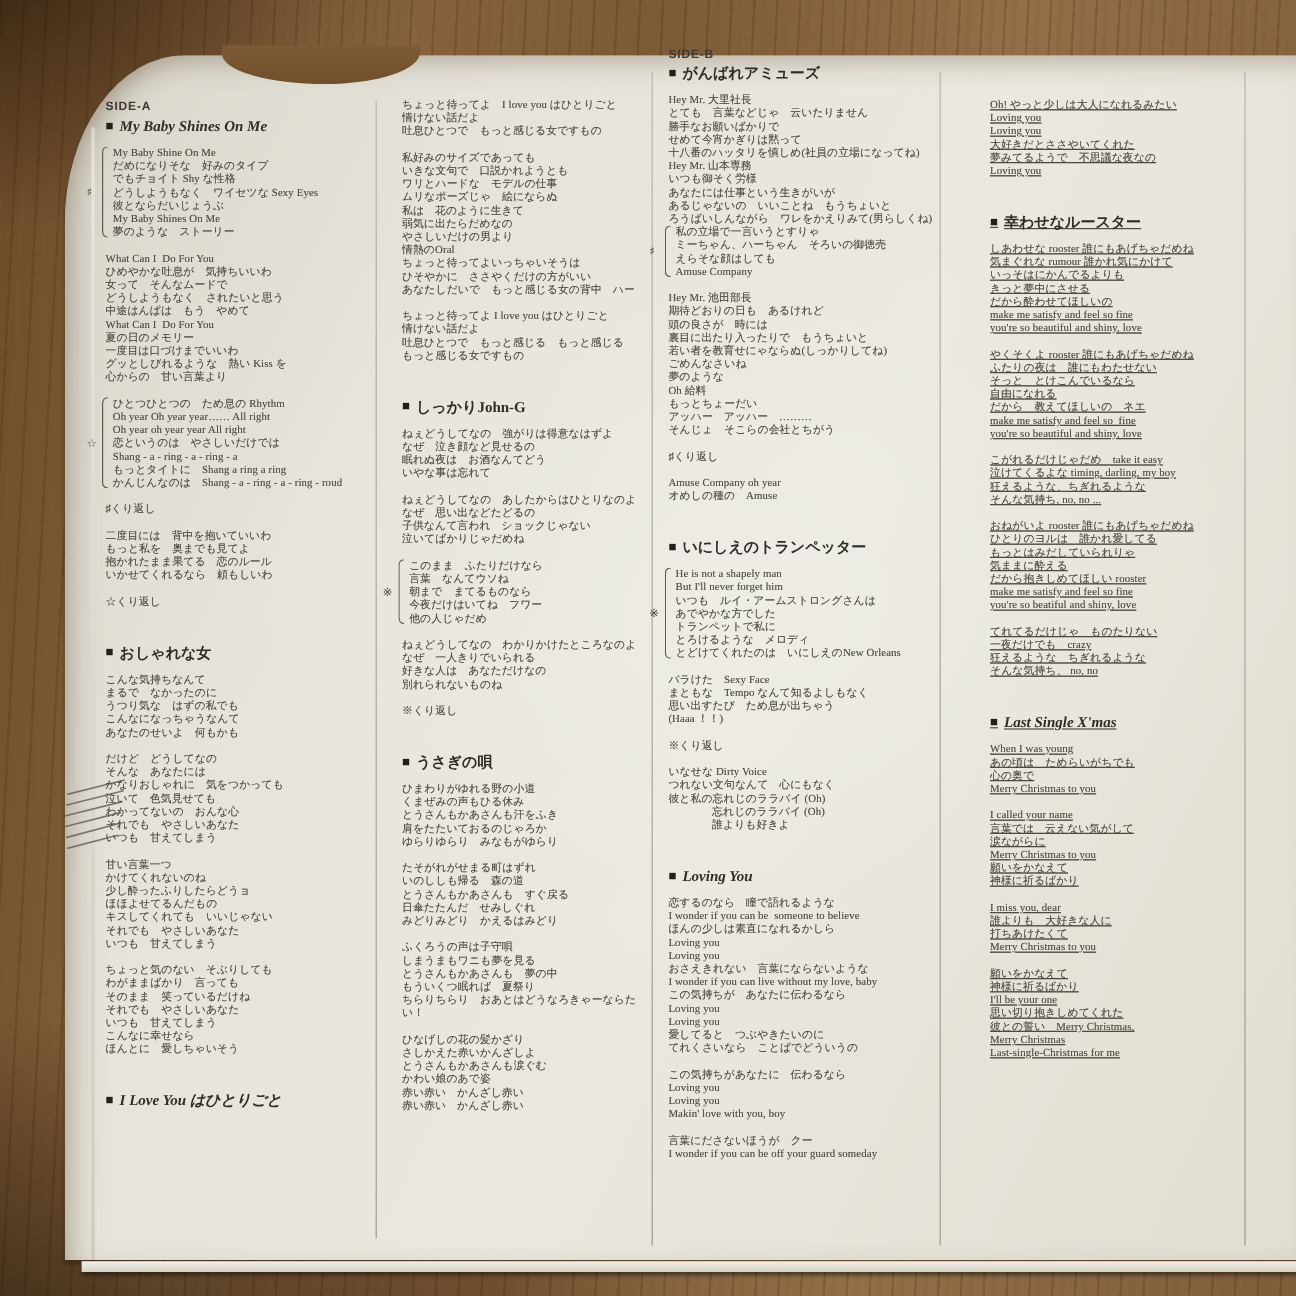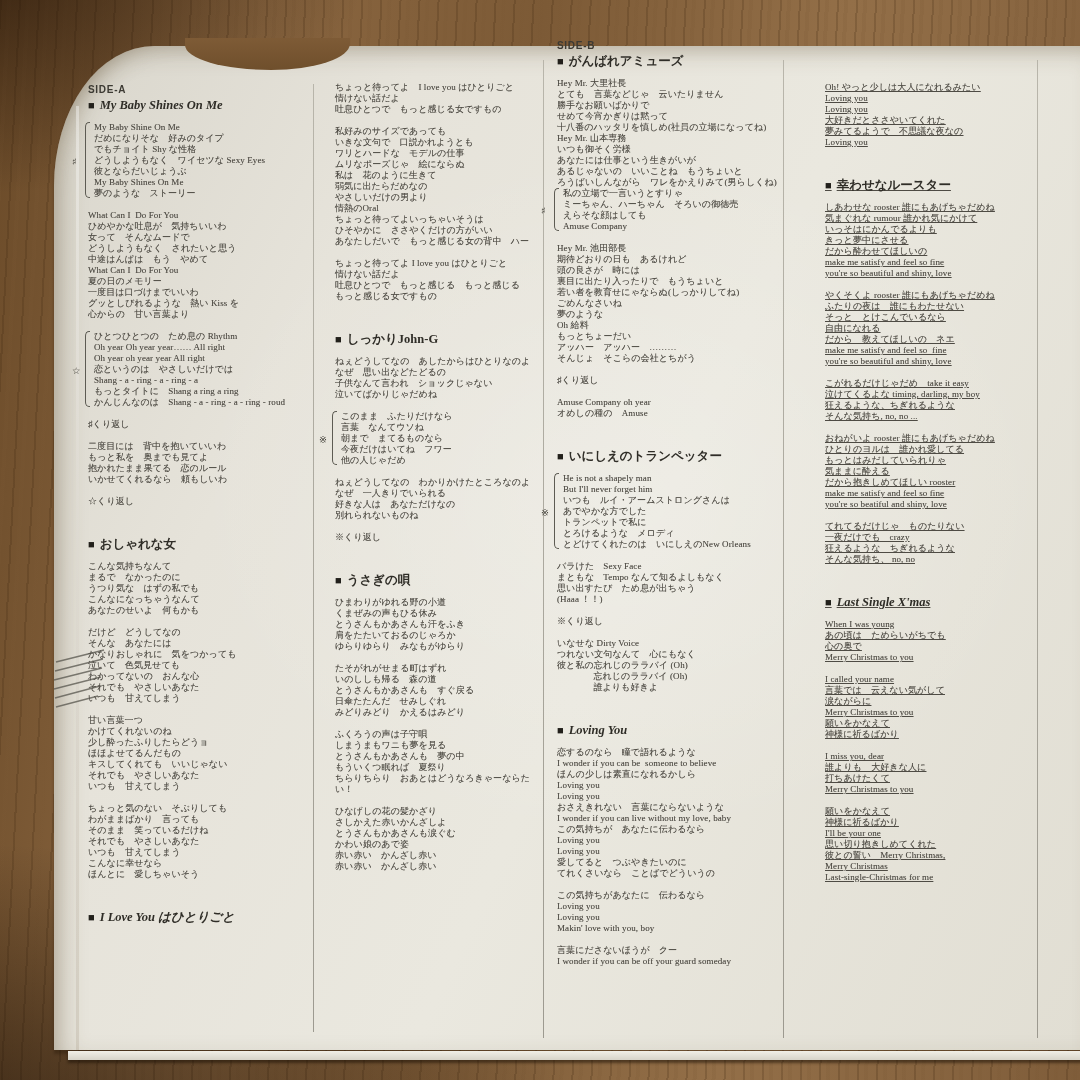--- a/index.html
+++ b/index.html
@@ -208,20 +208,26 @@
           <div class="line">吐息ひとつで　もっと感じる　もっと感じる</div>
           <div class="line">もっと感じる女ですもの</div>
         </div>
       </section>
       <section class="song">
         <h3 class="song-title">
           <span class="sq">■</span>
           <span>しっかりJohn-G</span>
         </h3>
         <div class="stanza">
+          <div class="line">ねぇどうしてなの　強がりは得意なはずよ</div>
+          <div class="line">なぜ　泣き顔など見せるの</div>
+          <div class="line">眠れぬ夜は　お酒なんてどう</div>
+          <div class="line">いやな事は忘れて</div>
+        </div>
+        <div class="stanza">
           <div class="line">ねぇどうしてなの　あしたからはひとりなのよ</div>
           <div class="line">なぜ　思い出などたどるの</div>
           <div class="line">子供なんて言われ　ショックじゃない</div>
           <div class="line">泣いてばかりじゃだめね</div>
         </div>
         <div class="stanza bracketed">
           <span class="marker">※</span>
           <div class="line">このまま　ふたりだけなら</div>
           <div class="line">言葉　なんてウソね</div>
           <div class="line">朝まで　まてるものなら</div>

